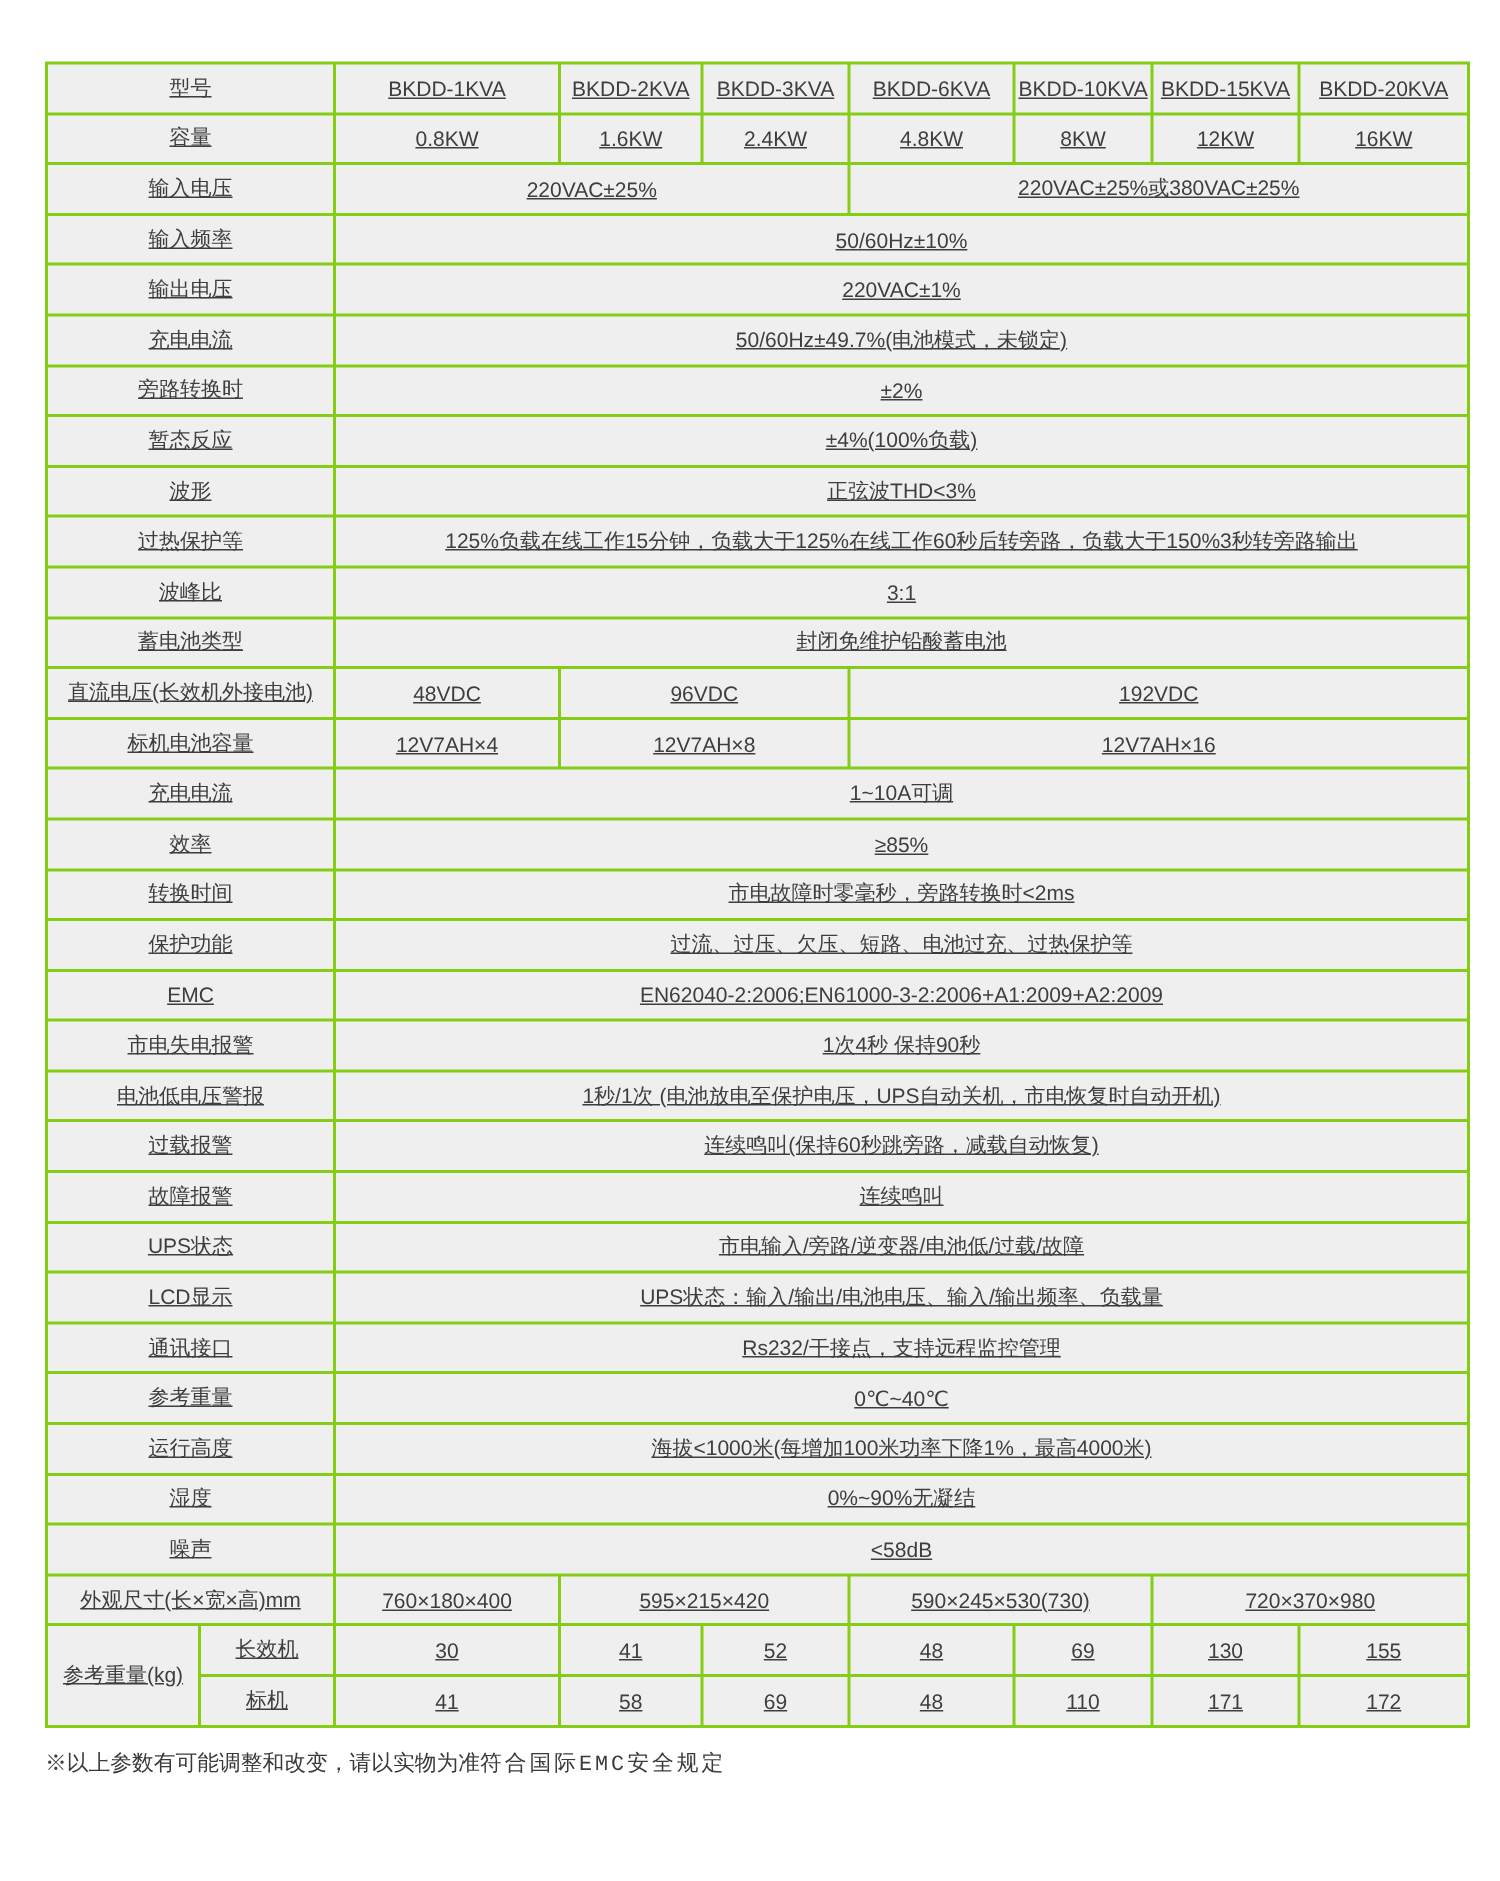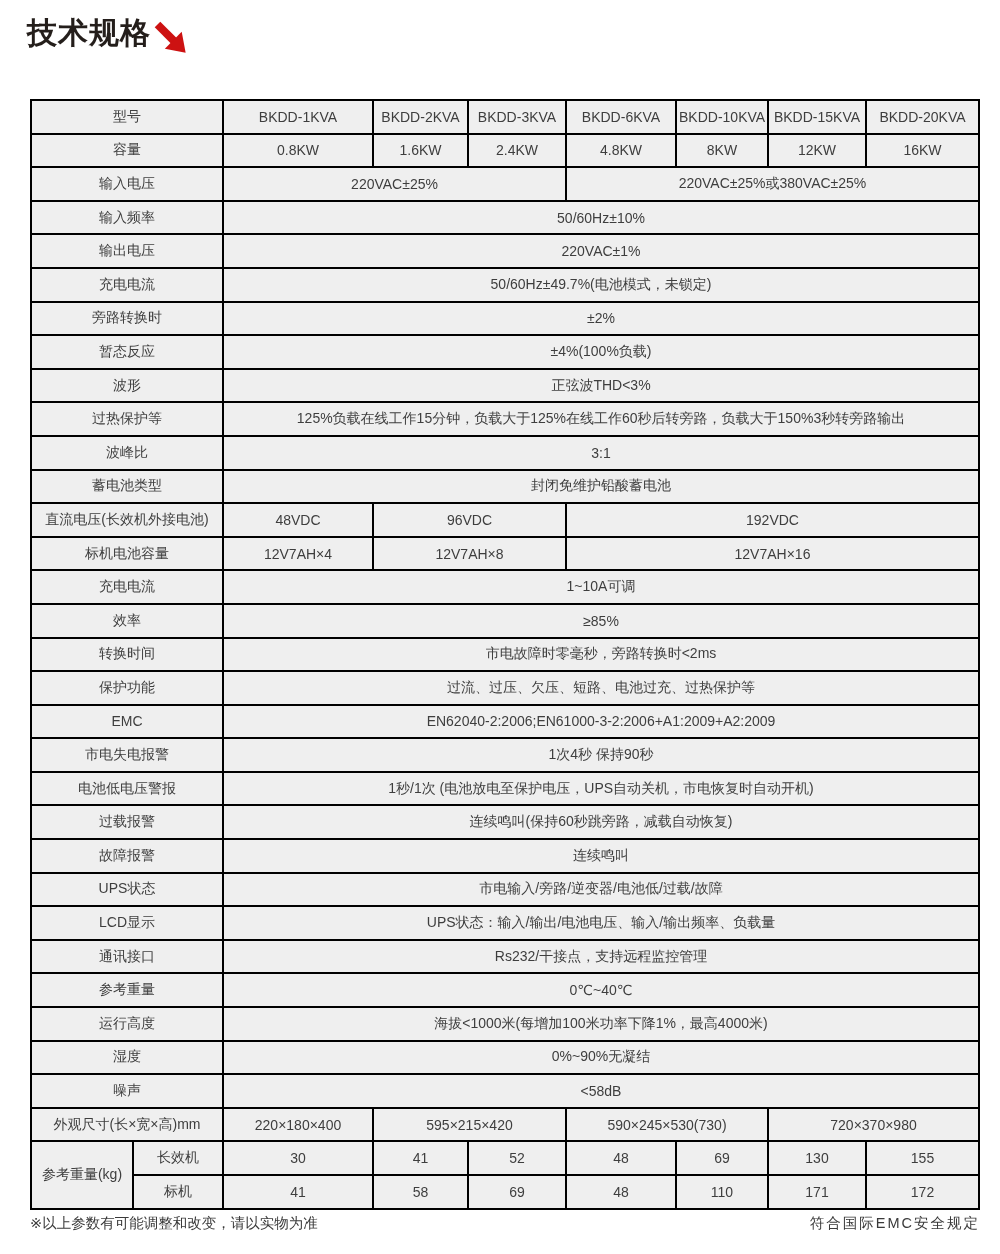--- a/index.html
+++ b/index.html
@@ -22,21 +22,22 @@
   }
   .title-arrow{display:block;margin:6px 0 0 2px;}
 
   
   table.spec{
     table-layout:fixed;
     width:950px;
     margin:41px 0 0 30px;
     border-collapse:separate;
     border-spacing:2px;
-    background:#000000;
+    background:#84cc16;
+    text-decoration:underline;
   }
   table.spec th, table.spec td{
     background:#efefef;
     height:31.6px;
     font-size:14px;
     font-weight:normal;
     text-align:center;
     vertical-align:middle;
     padding:0 2px;
     color:#3e3e3e;
@@ -48,40 +49,31 @@
   col.c1{width:148px;}
   col.c2{width:93px;}
   col.c3{width:96px;}
   col.c4{width:108px;}
   col.c5{width:90px;}
   col.c6{width:96px;}
   col.c7{width:111px;}
 
   
   .footer{
-    width:950px;margin:4px 0 0 30px;
-    display:flex;justify-content:space-between;align-items:center;
-    font-size:14.5px;color:#3a3a3a;
+    width:950px;margin:14px 0 0 30px;
+    display:flex;justify-content:flex-start;align-items:center;
+    font-size:14.5px;color:#3a3a3a;font-family:Liberation Mono, monospace;
   }
   .footer-right{letter-spacing:2px;}
 </style>
 </head>
 <body>
 
 <div class="page">
 
-  <div class="header">
-    <h1 class="page-title">技术规格</h1>
-    <svg class="title-arrow" width="36" height="36" viewBox="0 0 32 32" aria-hidden="true">
-      <g fill="none">
-        <path d="M4 4 L19 19" stroke="#cd1212" stroke-width="7"></path>
-        <polygon points="29,29 10.5,25.5 25.5,10.5" fill="#cd1212"></polygon>
-      </g>
-    </svg>
-  </div>
 
   <table class="spec">
     <colgroup>
       <col class="c-label-a">
         <col class="c-label-b">
       <col class="c1">
         <col class="c2">
         <col class="c3">
         <col class="c4">
       <col class="c5">
@@ -221,21 +213,21 @@
         <tr>
           <th colspan="2">湿度</th>
           <td colspan="7">0%~90%无凝结</td>
         </tr>
         <tr>
           <th colspan="2">噪声</th>
           <td colspan="7">&lt;58dB</td>
         </tr>
         <tr>
           <th colspan="2">外观尺寸(长×宽×高)mm</th>
-          <td colspan="1">220×180×400</td>
+          <td colspan="1">760×180×400</td>
           <td colspan="2">595×215×420</td>
           <td colspan="2">590×245×530(730)</td>
           <td colspan="2">720×370×980</td>
         </tr>
         <tr>
           <th rowspan="2">参考重量(kg)</th>
           <th>长效机</th>
           <td colspan="1">30</td>
           <td colspan="1">41</td>
           <td colspan="1">52</td>

